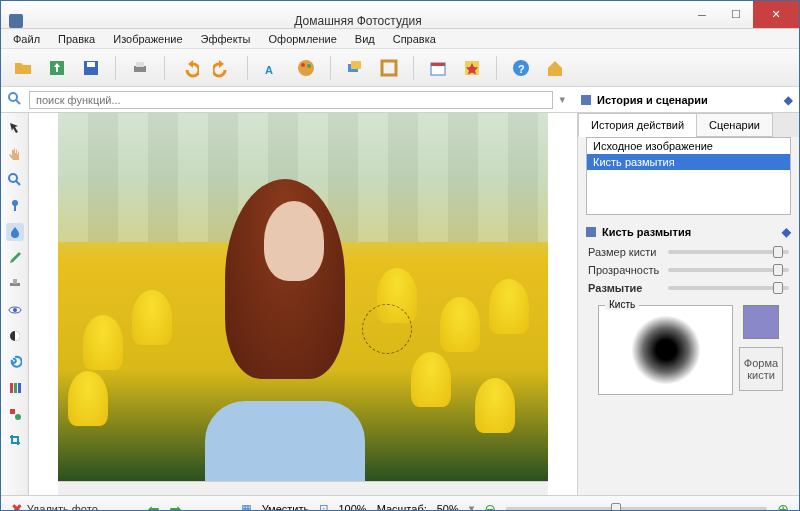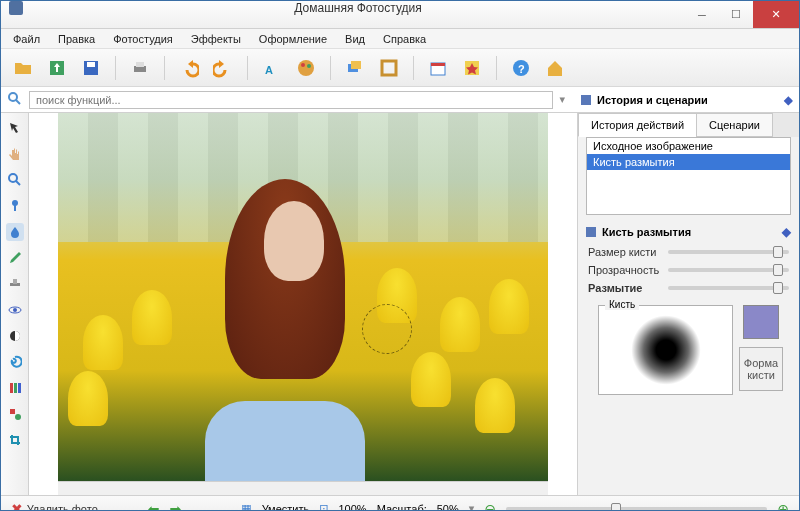--- a/index.html
+++ b/index.html
@@ -1,17 +1,17 @@
 <!DOCTYPE html>
 <html><head>
 <meta charset="utf-8">
 <style>
 *{box-sizing:border-box;margin:0;padding:0;font-family:Tahoma,Arial,sans-serif;font-size:11px;}
 body{background:#fff;width:800px;height:511px;overflow:hidden;border:1px solid #3a6ea5;position:relative;}
-.titlebar{height:28px;background:linear-gradient(#fdfdfd,#f0f0f0);display:flex;align-items:flex-start;padding:0 0 0 8px;border-bottom:1px solid #d0d0d0;}
+.titlebar{height:28px;background:linear-gradient(#fdfdfd,#f0f0f0);display:flex;align-items:flex-end;padding:0 0 0 8px;border-bottom:1px solid #d0d0d0;}
 .titlebar .icon{width:14px;height:14px;background:#5070a0;border-radius:2px;margin-right:8px;}
 .titlebar .title{flex:1;text-align:center;color:#333;font-size:12px;}
 .winbtns{display:flex;height:100%;}
 .winbtn{width:34px;display:flex;align-items:center;justify-content:center;color:#555;}
 .winbtn.close{background:#c94040;color:#fff;width:46px;}
 .menubar{height:20px;background:#f5f5f5;display:flex;align-items:center;padding:0 4px;gap:2px;border-bottom:1px solid #e0e0e0;}
 .menuitem{padding:0 8px;color:#222;cursor:default;}
 .toolbar{height:38px;background:linear-gradient(#fafafa,#ececec);display:flex;align-items:center;padding:0 8px;gap:6px;border-bottom:1px solid #d8d8d8;}
 .tbtn{width:28px;height:28px;display:flex;align-items:center;justify-content:center;border-radius:3px;}
 .tbtn svg{width:20px;height:20px;}
@@ -65,21 +65,21 @@
   <div class="winbtns">
     <div class="winbtn">─</div>
     <div class="winbtn">☐</div>
     <div class="winbtn close">✕</div>
   </div>
 </div>
 
 <div class="menubar">
   <div class="menuitem">Файл</div>
   <div class="menuitem">Правка</div>
-  <div class="menuitem">Фотостудия</div>
+  <div class="menuitem">Изображение</div>
   <div class="menuitem">Эффекты</div>
   <div class="menuitem">Оформление</div>
   <div class="menuitem">Вид</div>
   <div class="menuitem">Справка</div>
 </div>
 
 <div class="toolbar">
   <div class="tbtn">
       <svg viewBox="0 0 20 20">
         <path fill="#e8b040" d="M2 5h6l2 2h8v9H2z"></path>

